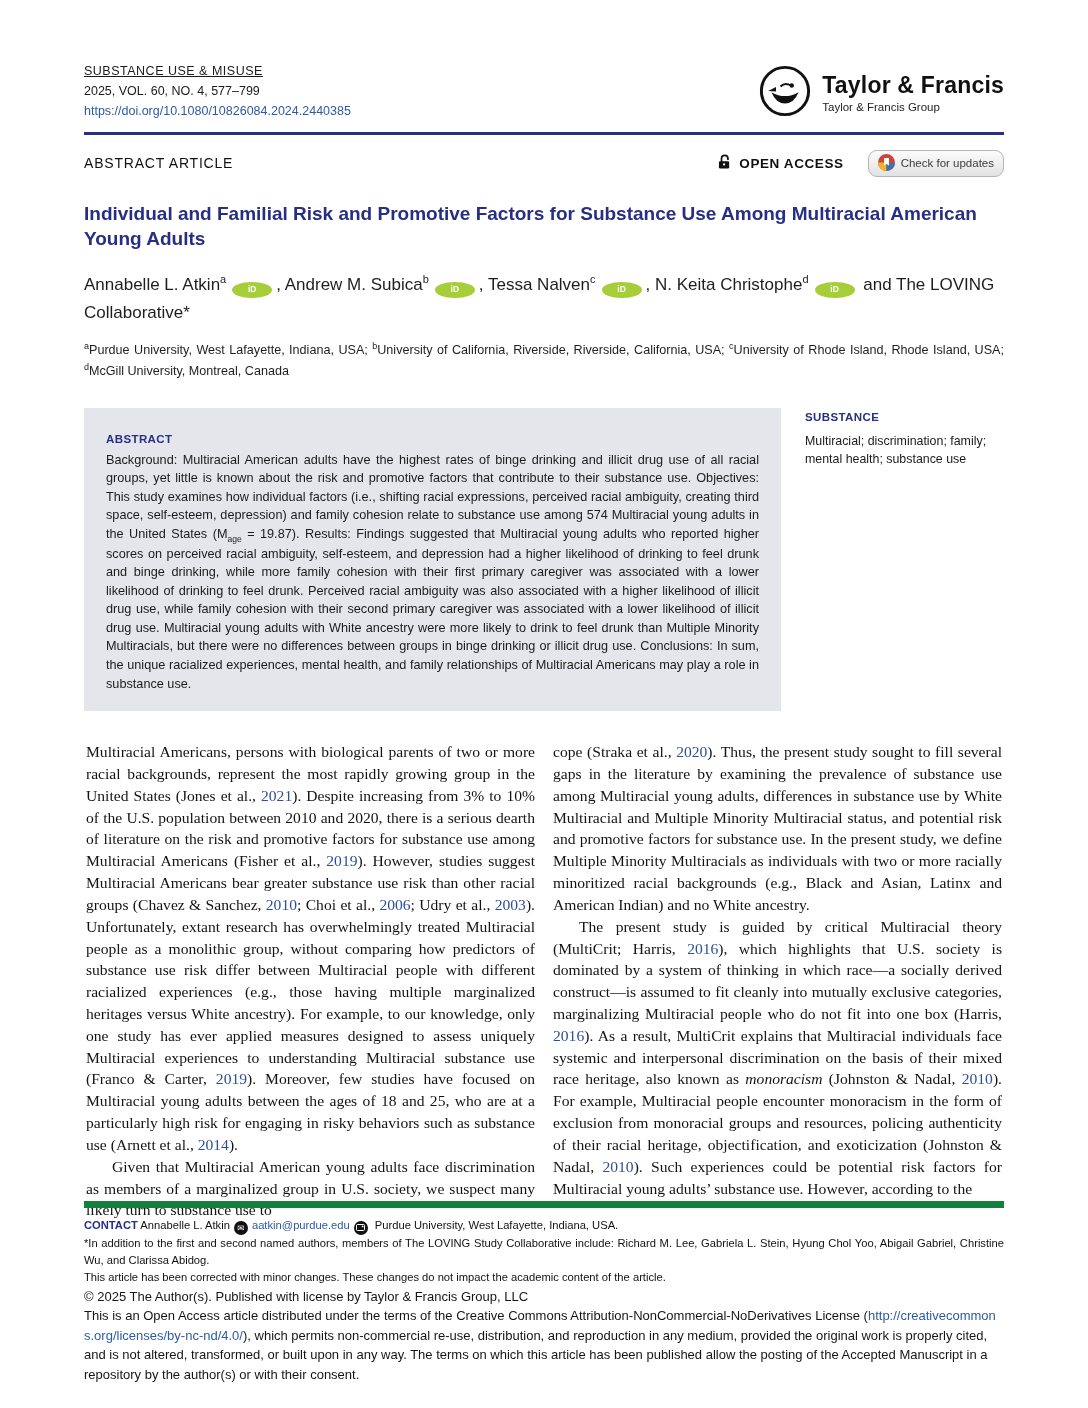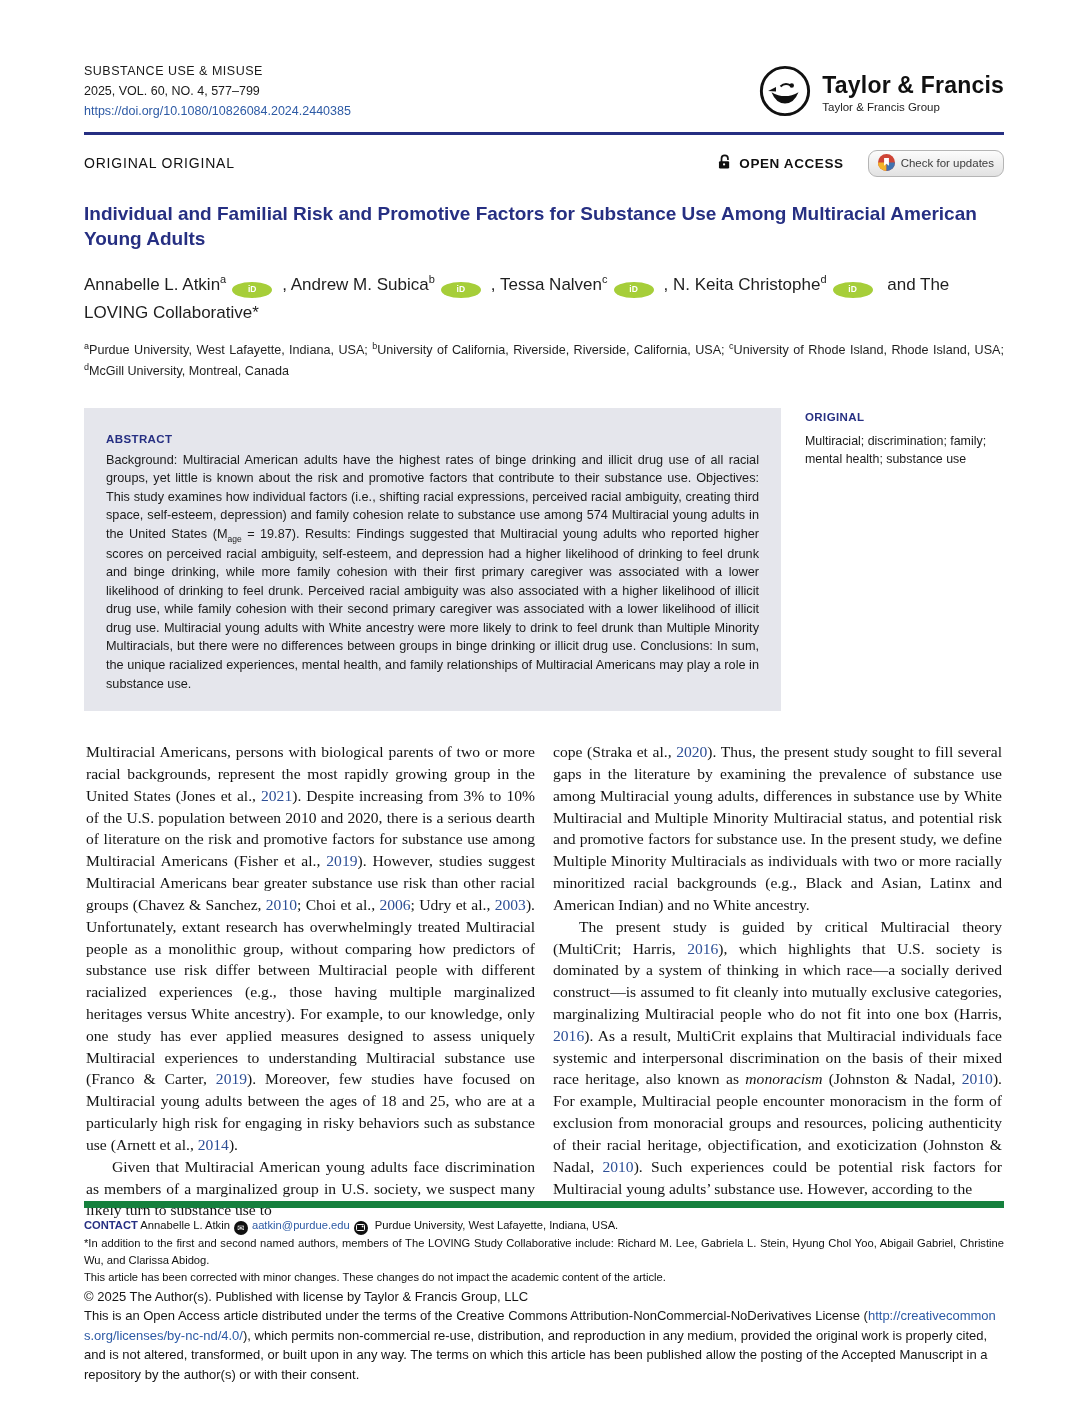--- a/index.html
+++ b/index.html
@@ -6,42 +6,42 @@
   *{ box-sizing:border-box; margin:0; padding:0; }
   html,body{ background:#fff; }
   .page{
     width:1088px; height:1408px; margin:0 auto; background:#fff; position:relative;
     padding:62px 84px 0; overflow:hidden;
     font-family:"Liberation Sans", sans-serif; color:#1a1a1a;
   }
   
   .masthead{ display:flex; justify-content:space-between; align-items:flex-start; }
   .journal-info{ font-size:12.5px; line-height:1.58; color:#1a1a1a; }
-  .journal-name{ letter-spacing:.5px; }
+  .journal-name{ letter-spacing:.5px;text-decoration:underline; }
   .doi-link{ color:var(--link); text-decoration:none; cursor:pointer; }
   .logo{ display:flex; align-items:center; gap:10px; margin-top:2px; }
   .logo-text .logo-name{ font-size:23px; font-weight:bold; color:#101010; letter-spacing:.2px; line-height:1.1; }
   .logo-text .logo-group{ font-size:11.5px; color:#222; margin-top:2px; }
   .rule{ height:2.5px; background:var(--navy); margin-top:10px; }
   
   .type-row{ margin-top:15px; display:flex; align-items:center; }
   .article-type{ font-size:14px; letter-spacing:.8px; color:#111; }
   .oa{ margin-left:auto; margin-right:24px; display:flex; align-items:center; gap:7px;
        font-size:13.5px; font-weight:bold; letter-spacing:.6px; color:#111; }
   .check-btn{ display:flex; align-items:center; gap:6px; background:linear-gradient(#fcfcfc,#e2e2e2);
       border:1px solid #b5b5b5; border-radius:9px; padding:3px 9px; font-size:11.5px; color:#3c3c3c;
       font-family:"Liberation Sans",sans-serif; cursor:pointer; }
   
   .title{ margin-top:24px; font-size:19px; line-height:1.33; font-weight:bold; color:var(--navy); max-width:950px; }
   .authors{ margin-top:20px; font-size:17px; line-height:1.62; color:#1e1e1e; }
   .authors sup{ font-size:11px; }
   .sep{ white-space:pre-wrap; }
   .orcid{ display:inline-flex; width:40px; height:16px; border-radius:50%; background:var(--orcid);
       color:#fff; font-size:8.5px; font-weight:bold; align-items:center; justify-content:center;
-      vertical-align:-2px; margin:0 10px 0 6px; cursor:pointer; }
+      vertical-align:-2px; margin:0 4px 0 6px; cursor:pointer; }
   .affil{ margin-top:13px; font-size:12.6px; line-height:1.6; color:#1e1e1e; text-align:justify; }
   .affil sup{ font-size:9px; }
   
   .abstract-row{ display:flex; gap:24px; margin-top:26px; }
   .abstract-box{ width:697px; background:var(--abstractbg); padding:25px 22px 18px; }
   .block-label{ font-size:11.5px; font-weight:bold; letter-spacing:.4px; color:var(--navy); margin-bottom:6px; }
   .abstract-text{ font-size:12.7px; line-height:1.46; text-align:justify; color:#1b1b1b; }
   .abstract-text sub{ font-size:8.5px; }
   .keywords{ width:199px; font-size:12.4px; line-height:1.48; color:#1b1b1b; padding-top:1px; }
   
@@ -86,21 +86,21 @@
       <div class="logo-text">
         <div class="logo-name">Taylor &amp; Francis</div>
         <div class="logo-group">Taylor &amp; Francis Group</div>
       </div>
     </div>
   </header>
 
   <div class="rule"></div>
 
   <div class="type-row">
-    <span class="article-type">ORIGINAL ORIGINAL</span>
+    <span class="article-type">ABSTRACT ARTICLE</span>
     <span class="oa">
       <span>
         <svg width="15" height="18" viewBox="0 0 20 22">
           <path d="M6 11 V6.6 a4.3 4.3 0 0 1 8.6 0 V8.4" fill="none" stroke="#111" stroke-width="2.3"></path>
           <rect x="2.6" y="10" width="13.6" height="9.6" rx="1.6" fill="#111"></rect>
           <circle cx="9.4" cy="14.2" r="1.5" fill="#fff"></circle>
         </svg>
       </span>
       <span>OPEN ACCESS</span>
     </span>
@@ -124,21 +124,21 @@
   </div>
 
   <div class="affil"><sup>a</sup>Purdue University, West Lafayette, Indiana, USA; <sup>b</sup>University of California, Riverside, Riverside, California, USA; <sup>c</sup>University of Rhode Island, Rhode Island, USA; <sup>d</sup>McGill University, Montreal, Canada</div>
 
   <div class="abstract-row">
     <div class="abstract-box">
       <div class="block-label">ABSTRACT</div>
       <div class="abstract-text">Background: Multiracial American adults have the highest rates of binge drinking and illicit drug use of all racial groups, yet little is known about the risk and promotive factors that contribute to their substance use. Objectives: This study examines how individual factors (i.e., shifting racial expressions, perceived racial ambiguity, creating third space, self-esteem, depression) and family cohesion relate to substance use among 574 Multiracial young adults in the United States (M<sub>age</sub> = 19.87). Results: Findings suggested that Multiracial young adults who reported higher scores on perceived racial ambiguity, self-esteem, and depression had a higher likelihood of drinking to feel drunk and binge drinking, while more family cohesion with their first primary caregiver was associated with a lower likelihood of drinking to feel drunk. Perceived racial ambiguity was also associated with a higher likelihood of illicit drug use, while family cohesion with their second primary caregiver was associated with a lower likelihood of illicit drug use. Multiracial young adults with White ancestry were more likely to drink to feel drunk than Multiple Minority Multiracials, but there were no differences between groups in binge drinking or illicit drug use. Conclusions: In sum, the unique racialized experiences, mental health, and family relationships of Multiracial Americans may play a role in substance use.</div>
     </div>
     <div class="keywords">
-      <div class="block-label">ORIGINAL</div>
+      <div class="block-label">SUBSTANCE</div>
       <div>Multiracial; discrimination; family; mental health; substance use</div>
     </div>
   </div>
 
   <div class="body-cols">
     <div class="col">
       <p>Multiracial Americans, persons with biological parents of two or more racial backgrounds, represent the most rapidly growing group in the United States (Jones et al., <span class="cite">2021</span>). Despite increasing from 3% to 10% of the U.S. population between 2010 and 2020, there is a serious dearth of literature on the risk and promotive factors for substance use among Multiracial Americans (Fisher et al., <span class="cite">2019</span>). However, studies suggest Multiracial Americans bear greater substance use risk than other racial groups (Chavez &amp; Sanchez, <span class="cite">2010</span>; Choi et al., <span class="cite">2006</span>; Udry et al., <span class="cite">2003</span>). Unfortunately, extant research has overwhelmingly treated Multiracial people as a monolithic group, without comparing how predictors of substance use risk differ between Multiracial people with different racialized experiences (e.g., those having multiple marginalized heritages versus White ancestry). For example, to our knowledge, only one study has ever applied measures designed to assess uniquely Multiracial experiences to understanding Multiracial substance use (Franco &amp; Carter, <span class="cite">2019</span>). Moreover, few studies have focused on Multiracial young adults between the ages of 18 and 25, who are at a particularly high risk for engaging in risky behaviors such as substance use (Arnett et al., <span class="cite">2014</span>).</p>
       <p class="indent">Given that Multiracial American young adults face discrimination as members of a marginalized group in U.S. society, we suspect many likely turn to substance use to</p>
     </div>
     <div class="col">

